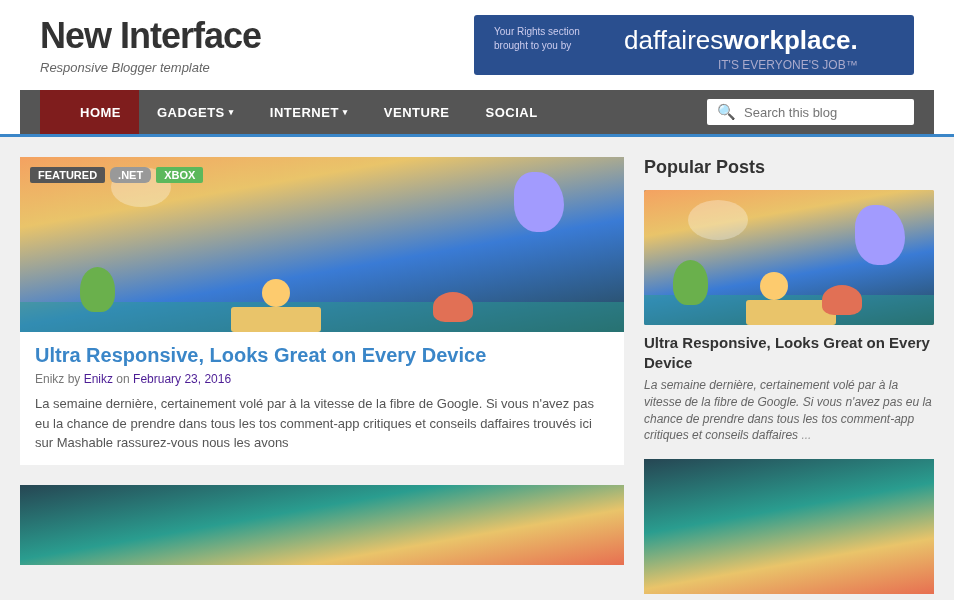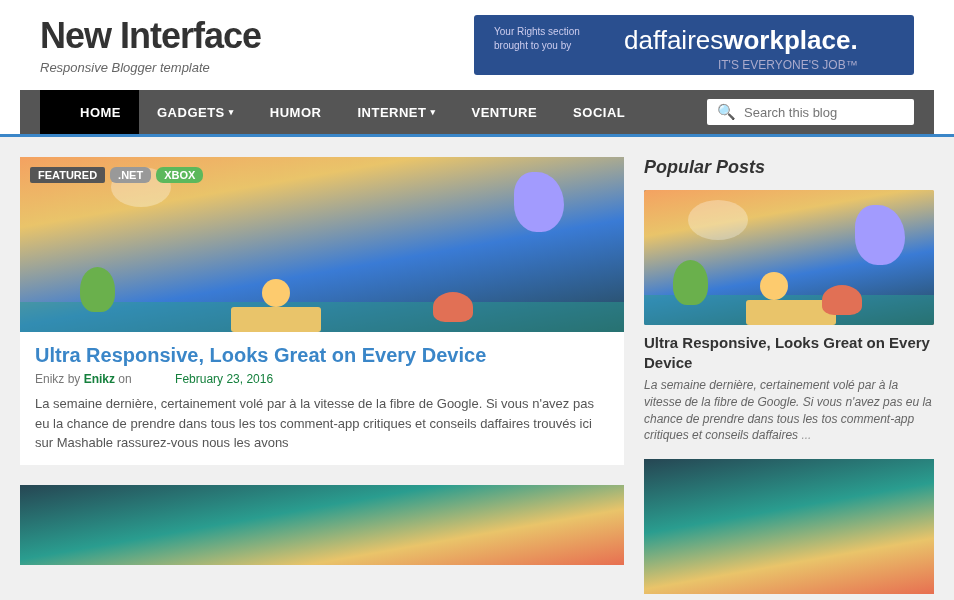--- a/index.html
+++ b/index.html
@@ -37,21 +37,21 @@
       display: flex;
       align-items: center;
       cursor: pointer;
       font-size: 13px;
       font-weight: bold;
       letter-spacing: 0.5px;
       text-transform: uppercase;
       gap: 4px;
       white-space: nowrap;
     }
-    .nav-item.active { background: #000000; padding-left: 40px; }
+    .nav-item.active { background: #7f1d1d; padding-left: 40px; }
     .nav-item .arrow { font-size: 9px; }
 
     #search-area {
       margin-left: auto;
       display: flex;
       align-items: center;
       background: #fff;
       border-radius: 2px;
       padding: 4px 10px;
       gap: 8px;
@@ -89,30 +89,30 @@
     .tag {
       padding: 2px 8px;
       border-radius: 2px;
       font-size: 11px;
       font-weight: bold;
       color: #fff;
       text-transform: uppercase;
     }
     .tag-featured { background: #555; }
     .tag-net { background: #999; border-radius: 6px; }
-    .tag-xbox { background: #5cb85c; border-radius: 7px; }
+    .tag-xbox { background: #5cb85c; }
 
     .post-body { padding: 12px 15px; }
     .post-title { font-size: 20px; color: #3a86c8; font-weight: bold; margin-bottom: 5px; cursor: pointer; }
     .post-meta { font-size: 12px; color: #777; margin-bottom: 8px; }
-    .post-meta .author { color: #15803d; font-weight: bold; cursor: pointer; }
-    .post-meta .date { color: #15803d; cursor: pointer; margin-left: 40px; }
+    .post-meta .author { color: #4c1d95; font-weight: normal; cursor: pointer; }
+    .post-meta .date { color: #4c1d95; cursor: pointer; }
     .post-excerpt { font-size: 13px; color: #555; line-height: 1.5; }
 
-    #sidebar-title { font-size: 18px; font-weight: bold; color: #333; margin-bottom: 12px; font-style: italic; }
+    #sidebar-title { font-size: 18px; font-weight: bold; color: #333; margin-bottom: 12px; }
 
     .popular-post { margin-bottom: 15px; }
     .popular-post-image {
       width: 100%;
       height: 135px;
       background: linear-gradient(135deg, #264653, #2a9d8f, #e9c46a, #f4a261, #e76f51);
       border-radius: 2px;
       margin-bottom: 8px;
       overflow: hidden;
     }
@@ -168,23 +168,20 @@
     </div>
   </div>
 
   <nav>
     <div class="nav-item active">
       <span>HOME</span>
     </div>
     <div class="nav-item">
       <span>GADGETS</span>
       <span class="arrow">▾</span>
-    </div>
-    <div class="nav-item">
-      <span>HUMOR</span>
     </div>
     <div class="nav-item">
       <span>INTERNET</span>
       <span class="arrow">▾</span>
     </div>
     <div class="nav-item">
       <span>VENTURE</span>
     </div>
     <div class="nav-item">
       <span>SOCIAL</span>

